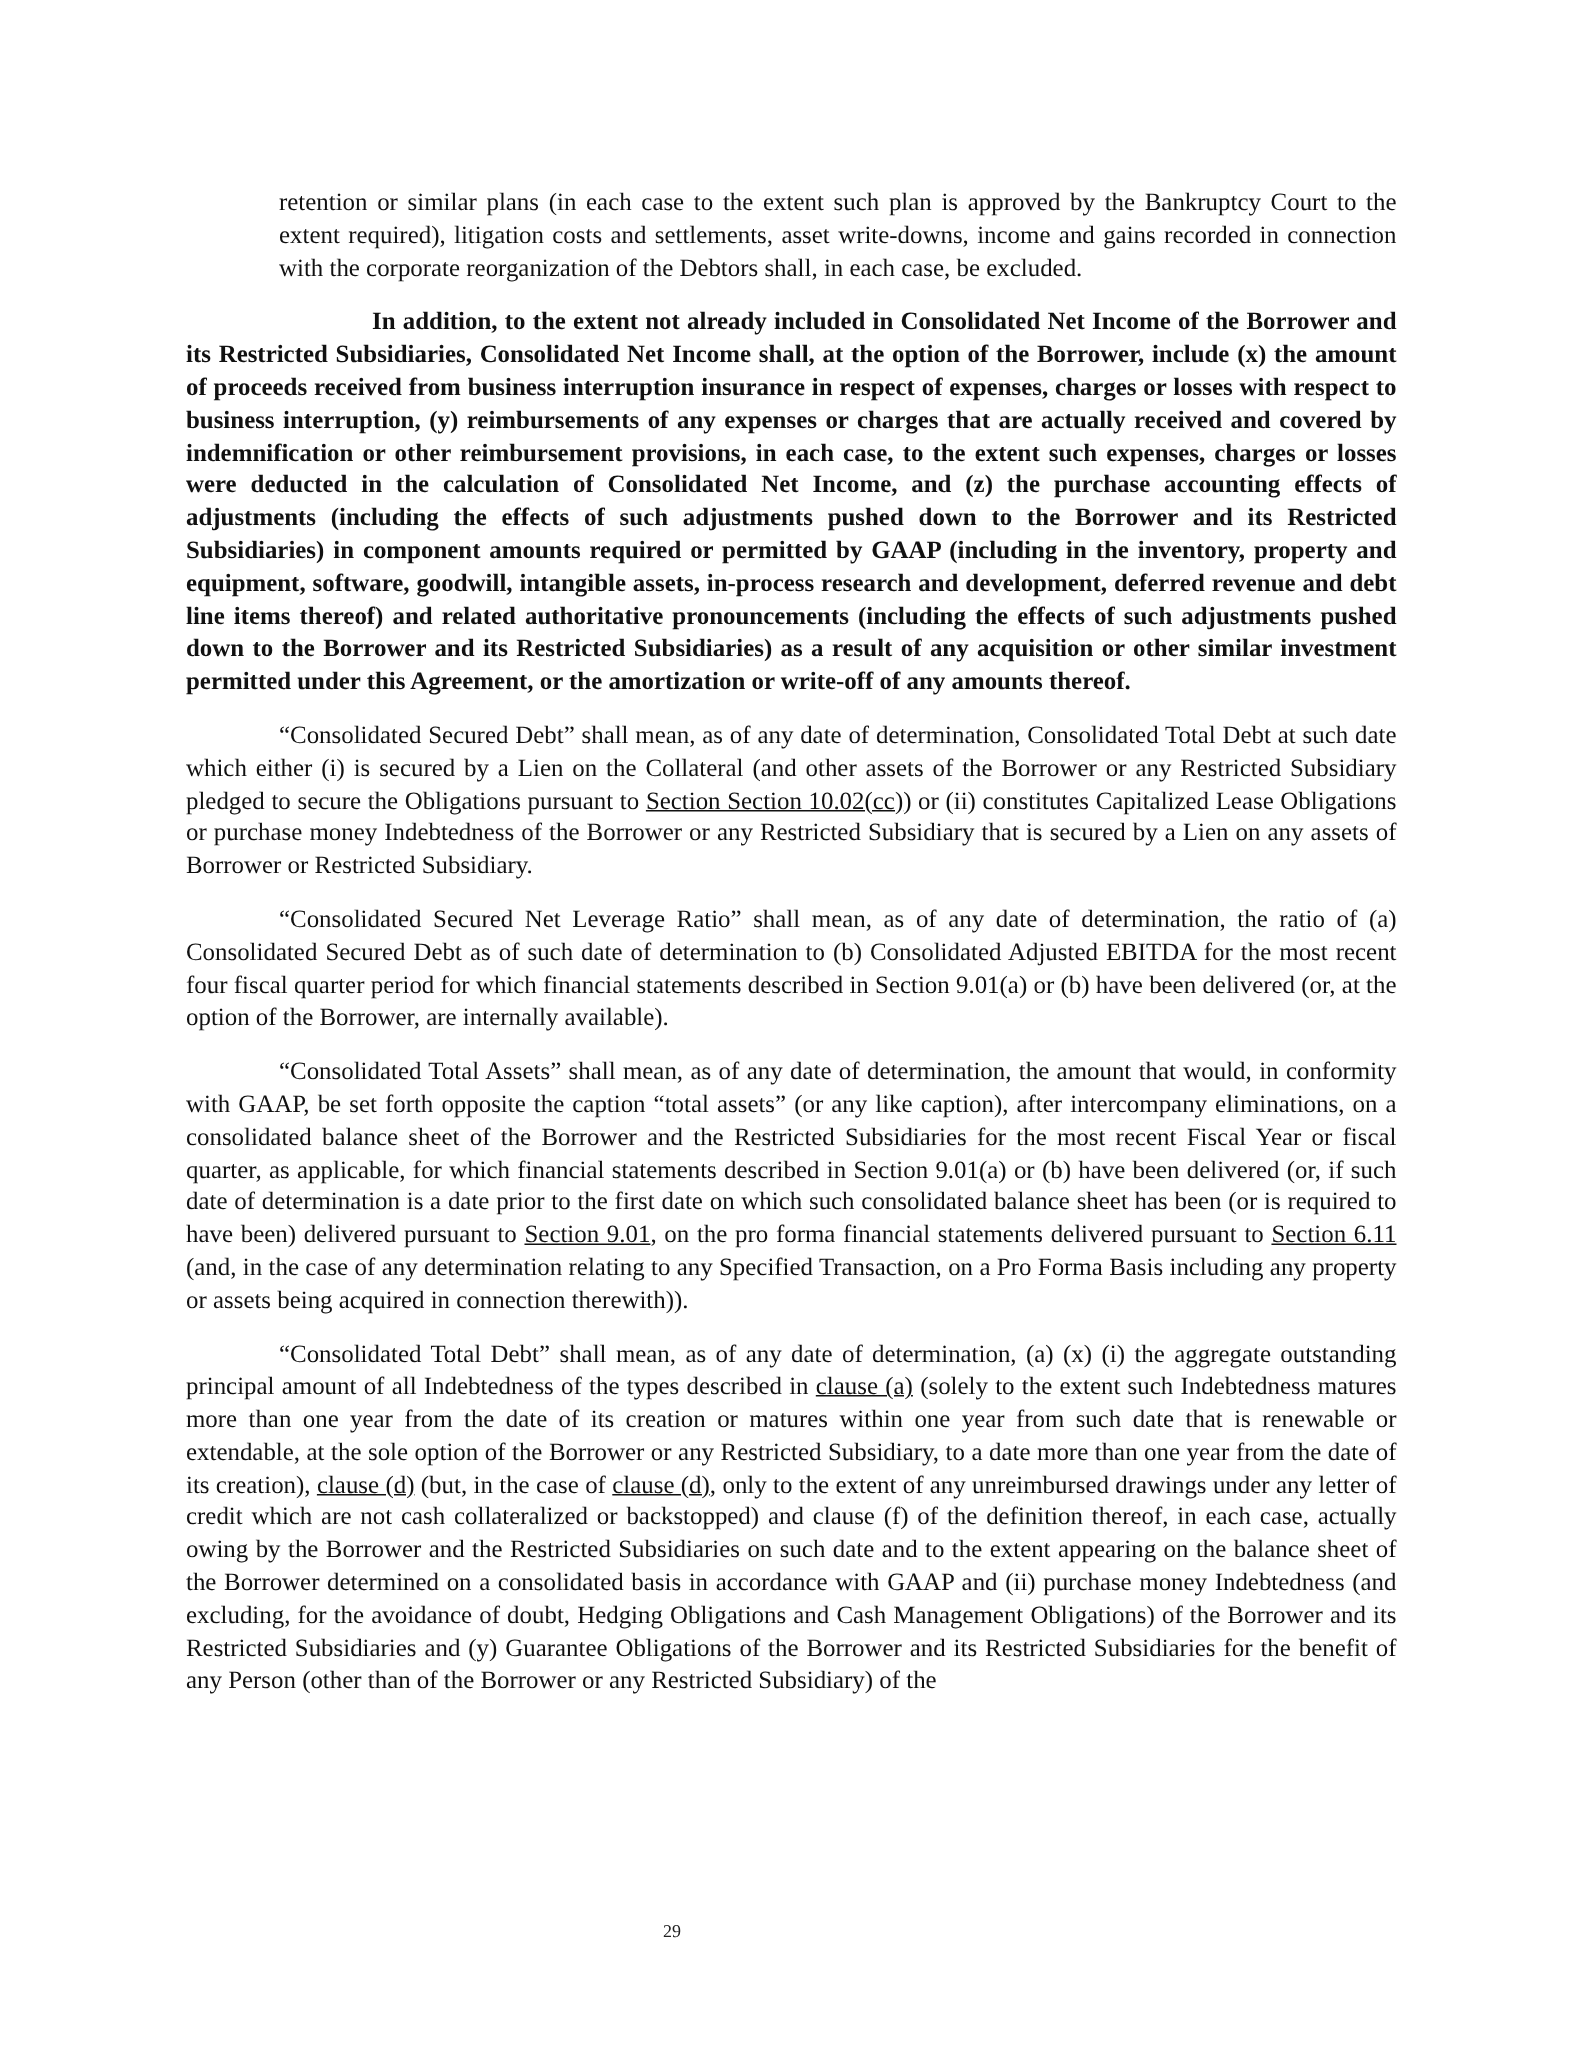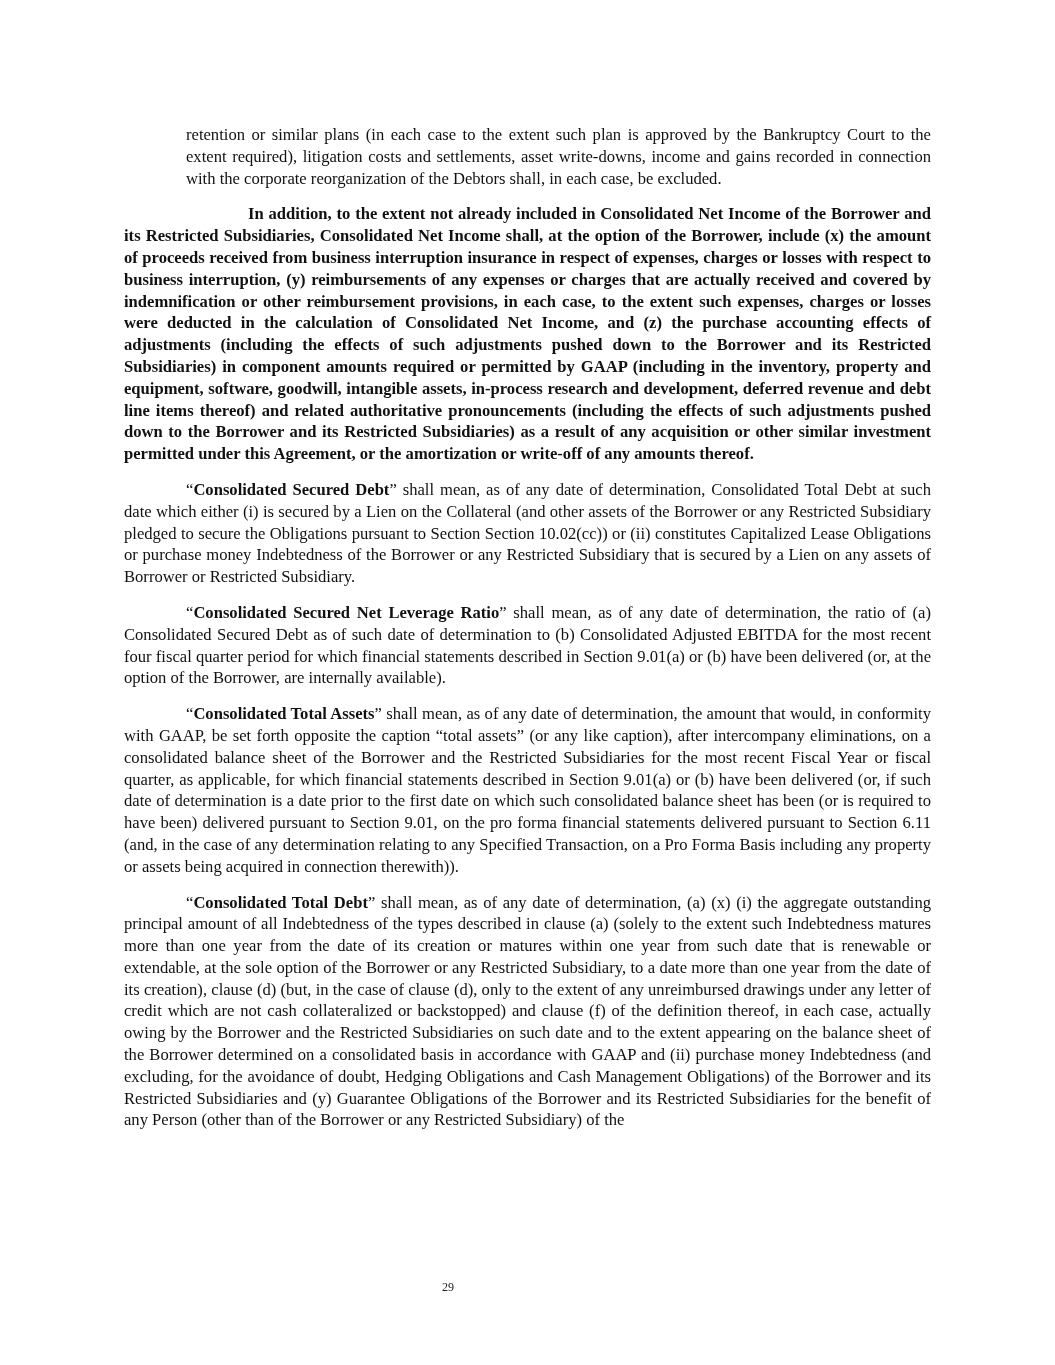--- a/index.html
+++ b/index.html
@@ -6,23 +6,23 @@
   body { width: 1055px; height: 1365px; position: relative; overflow: hidden; }
   .page {
     position: absolute; left: 124px; top: 124px; width: 807px;
     font-family: "Liberation Serif", serif; font-size: 16.6px; line-height: 21.8px;
     color: #111111; text-align: justify;
   }
   .para { margin: 0 0 14px 0; }
   .para.block { margin-left: 62px; }
   .para.indent { text-indent: 62px; }
   .para.indent2 { text-indent: 124px; font-weight: bold; }
-  .xref { }
+  .xref { text-decoration: underline; }
   .xref-green { text-decoration-color: #3f8a3f; }
-  .term { font-weight: bold; }
+  .term { font-weight: normal; }
   .page-number {
     position: absolute; left: 0; width: 896px; top: 1280px; text-align: center;
     font-family: "Liberation Serif", serif; font-size: 12px; color: #222;
   }
 </style>
 </head>
 <body>
 
 <div class="page">
   <p class="para block"><span>retention or similar plans (in each case to the extent such plan is approved by the Bankruptcy Court to the extent required), litigation costs and settlements, asset write-downs, income and gains recorded in connection with the corporate reorganization of the Debtors shall, in each case, be excluded.</span></p>

